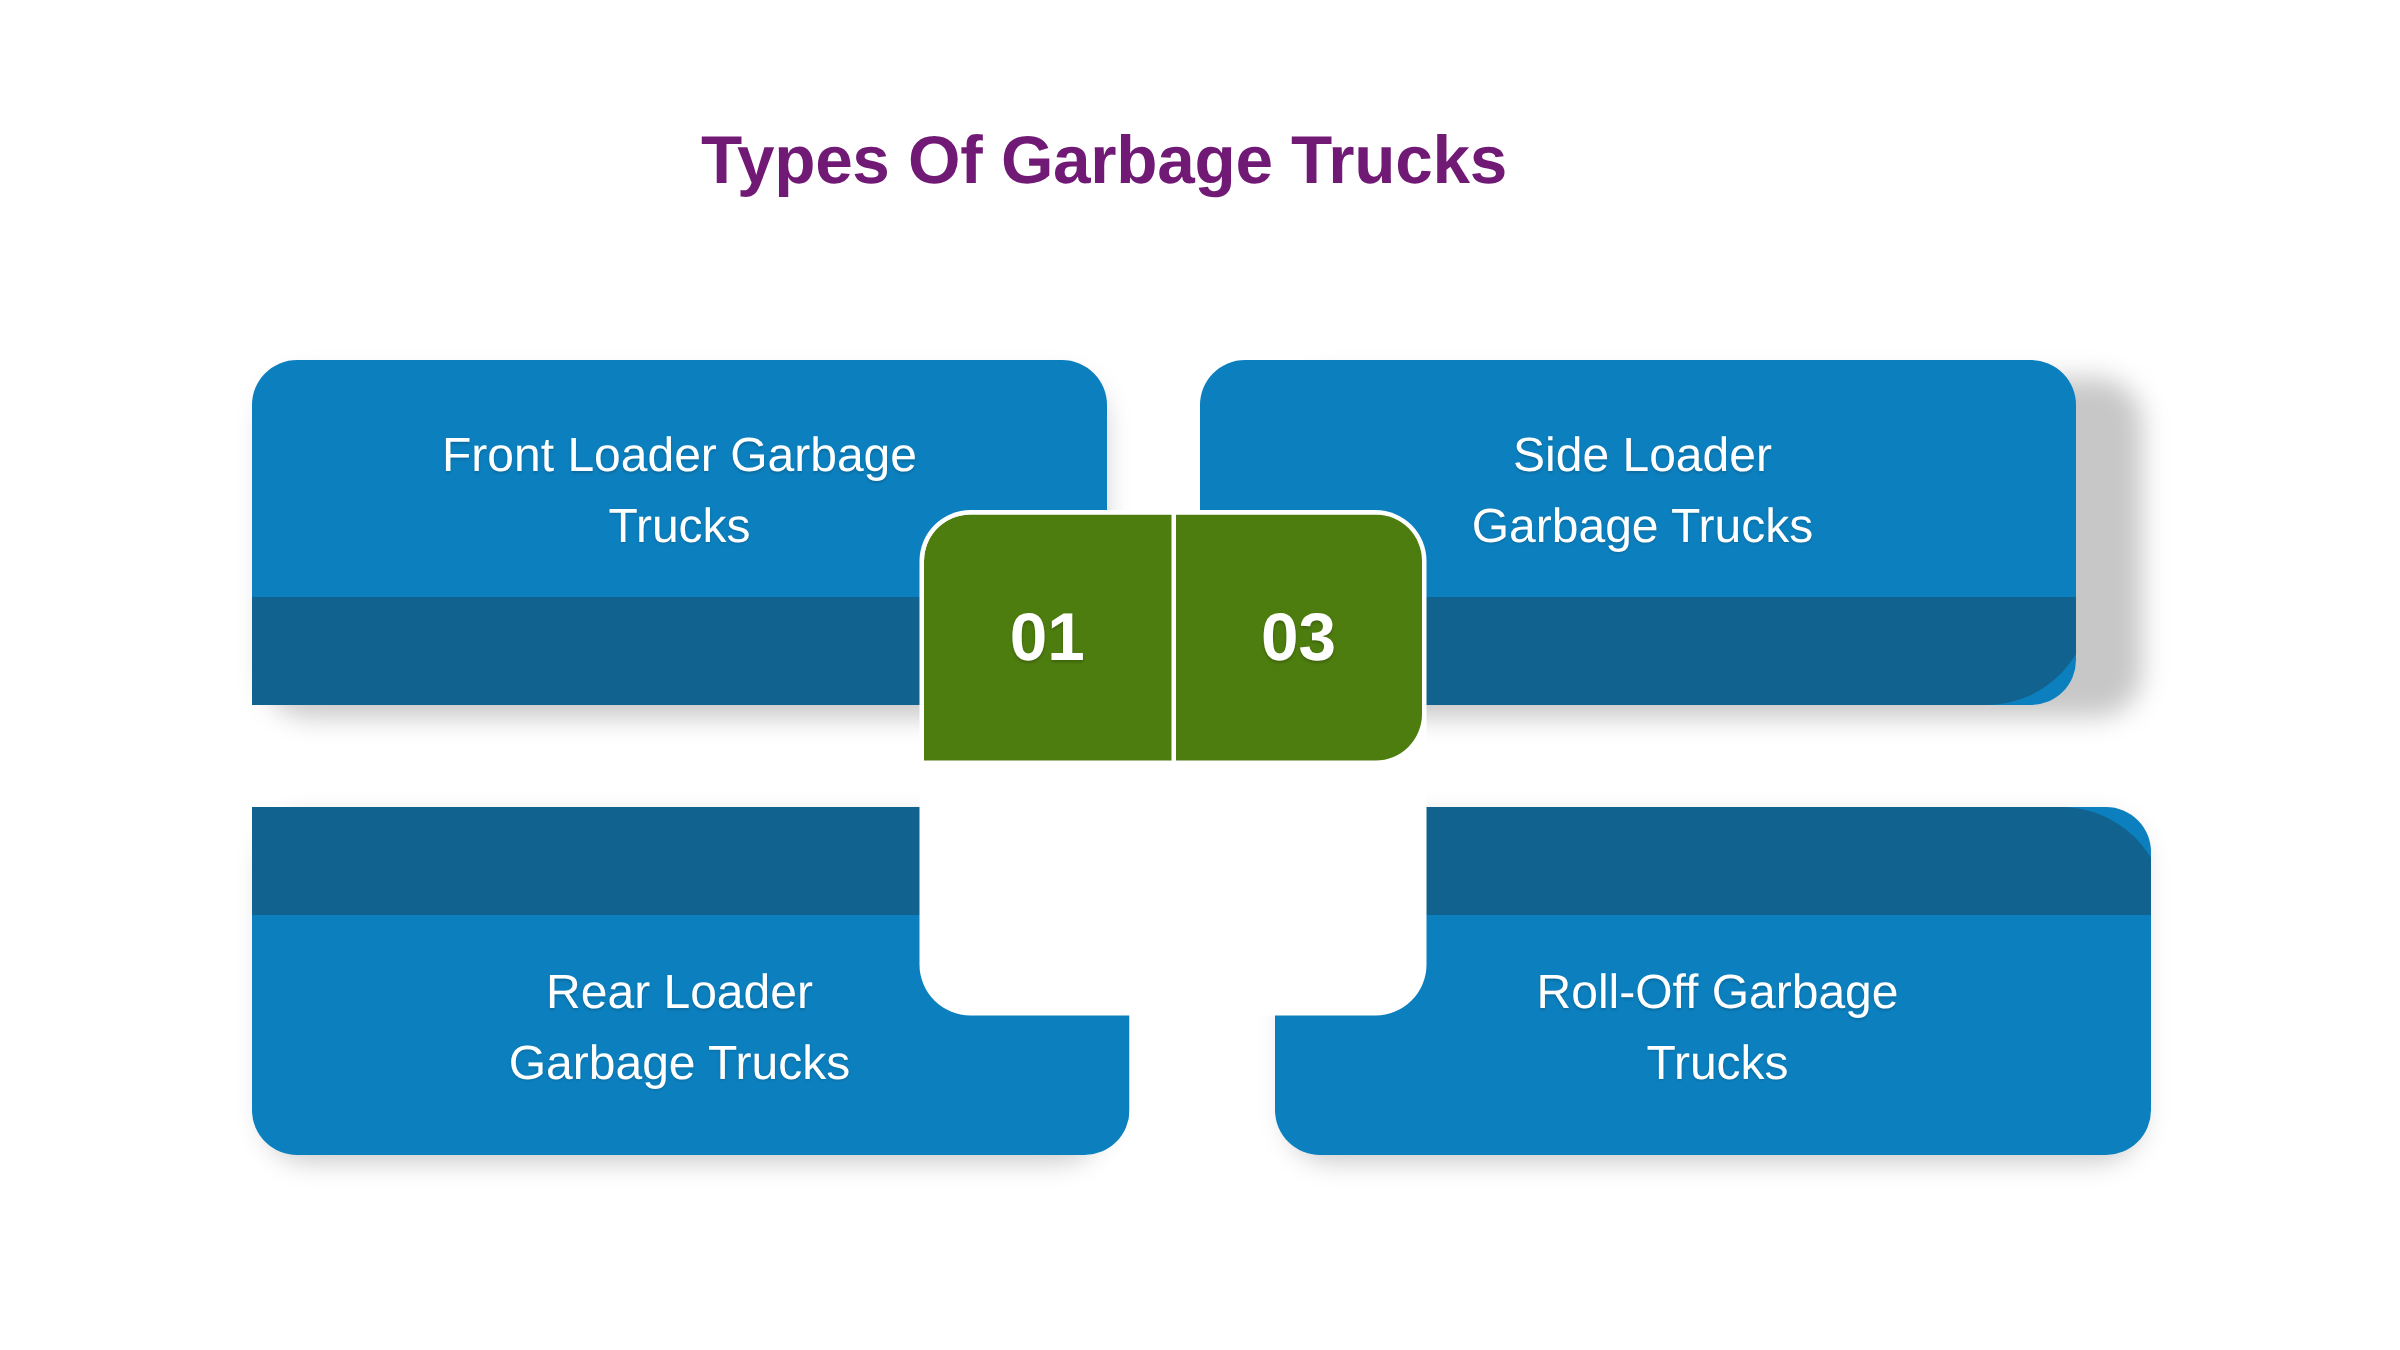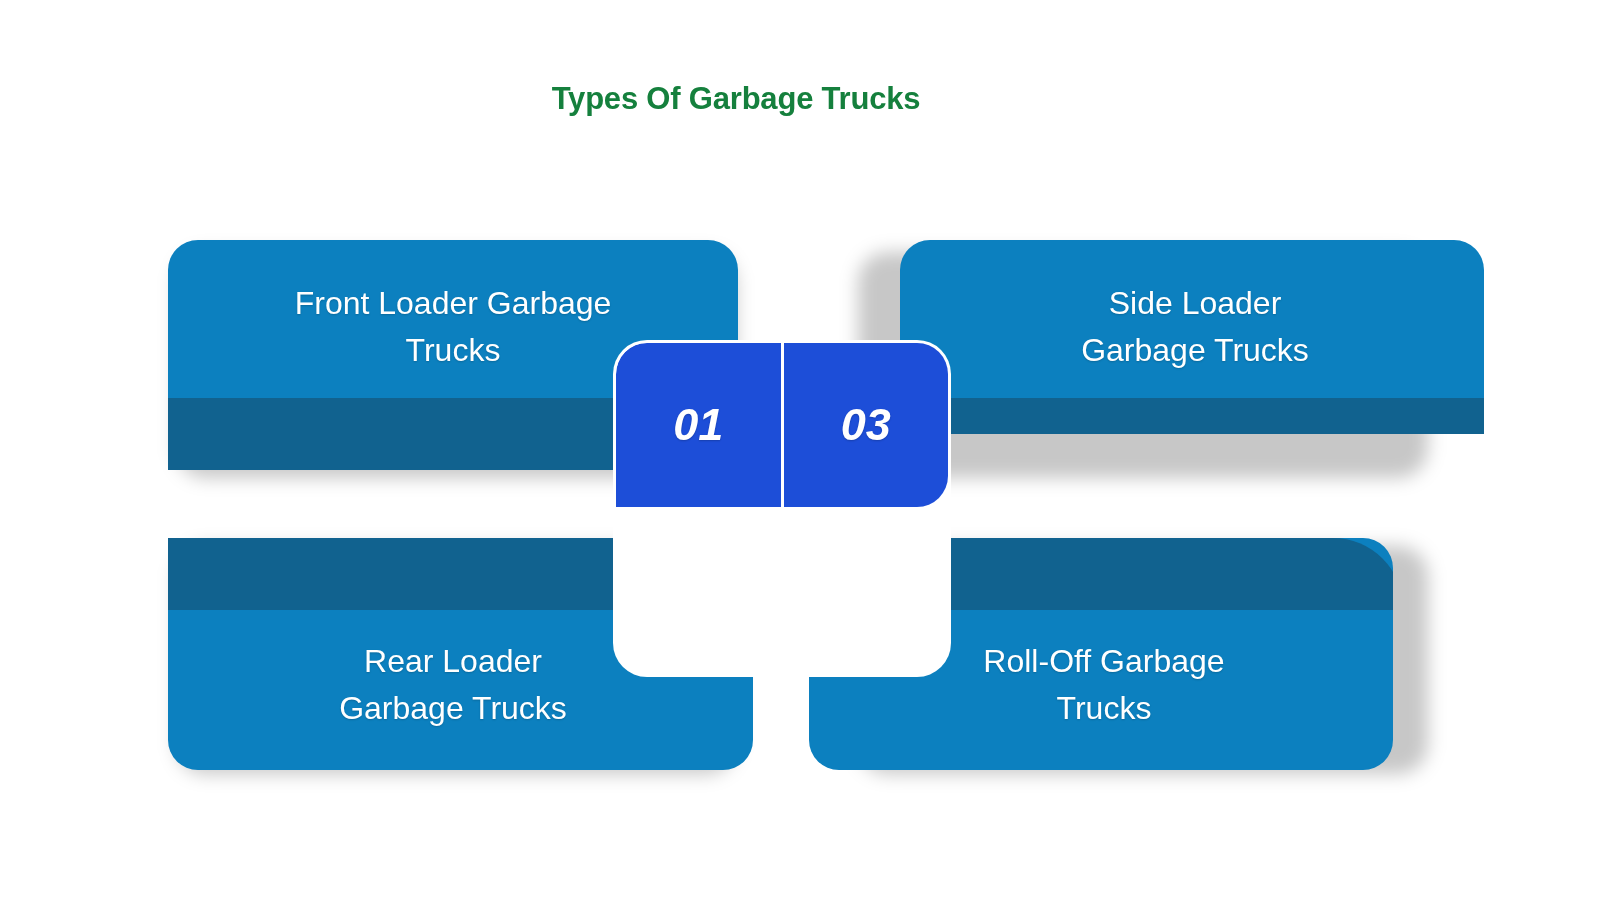--- a/index.html
+++ b/index.html
@@ -23,23 +23,23 @@
     background: #ffffff;
   }
 
   
   #title {
     position: absolute;
     left: 0;
     top: 82px;
     width: 1472px;
     text-align: center;
-    font-size: 31px;
+    font-size: 45px;
     font-weight: bold;
-    color: #15803d;
+    color: #701a75;
     letter-spacing: -0.2px;
     line-height: 1.1;
   }
 
   
   .card {
     position: absolute;
     overflow: hidden;
   }
 
@@ -83,21 +83,21 @@
     top: 158px;
     width: 580px;
     height: 72px;
     border-radius: 0;
   }
   #card-tl .card-label {
     left: 40px; top: 40px; width: 490px;
   }
 
   
-  #card-tr { left: 900px; top: 240px; width: 584px; height: 194px; }
+  #card-tr { left: 800px; top: 240px; width: 584px; height: 230px; }
   #card-tr .band {
     left: 0px;
     top: 158px;
     width: 594px;
     height: 72px;
     border-bottom-right-radius: 70px;
     border-top-right-radius: 0;
   }
   #card-tr .card-label {
     left: 50px; top: 40px; width: 490px;
@@ -110,21 +110,21 @@
     top: 0px;
     width: 580px;
     height: 72px;
     border-radius: 0;
   }
   #card-bl .card-label {
     left: 40px; top: 100px; width: 490px;
   }
 
   
-  #card-br { left: 809px; top: 538px; width: 584px; height: 232px; }
+  #card-br { left: 850px; top: 538px; width: 584px; height: 232px; }
   #card-br .band {
     left: 0px;
     top: 0px;
     width: 594px;
     height: 72px;
     border-top-right-radius: 70px;
     border-bottom-right-radius: 0;
   }
   #card-br .card-label {
     left: 50px; top: 100px; width: 490px;
@@ -149,30 +149,29 @@
     height: 100%;
     border-radius: 31px;
     overflow: hidden;
     background: #ffffff;
     display: grid;
     grid-template-columns: 1fr 1fr;
     grid-template-rows: 1fr 1fr;
     gap: 3px;
   }
   .quad-cell {
-    background: #1d4ed8;
+    background: #4d7c0f;
     display: flex;
     align-items: center;
     justify-content: center;
     color: #ffffff;
     font-size: 45px;
     font-weight: bold;
     letter-spacing: 0px;
     text-shadow: 0 1px 2px rgba(0,0,0,0.2);
-    font-style: italic;
   }
   #quad-cell-01 { border-top-left-radius: 31px; }
   #quad-cell-02 { border-top-right-radius: 31px; }
   #quad-cell-04 { border-bottom-left-radius: 31px; }
   #quad-cell-03 { border-bottom-right-radius: 31px; }
 </style>
 </head>
 <body>
 
 <div id="stage">

